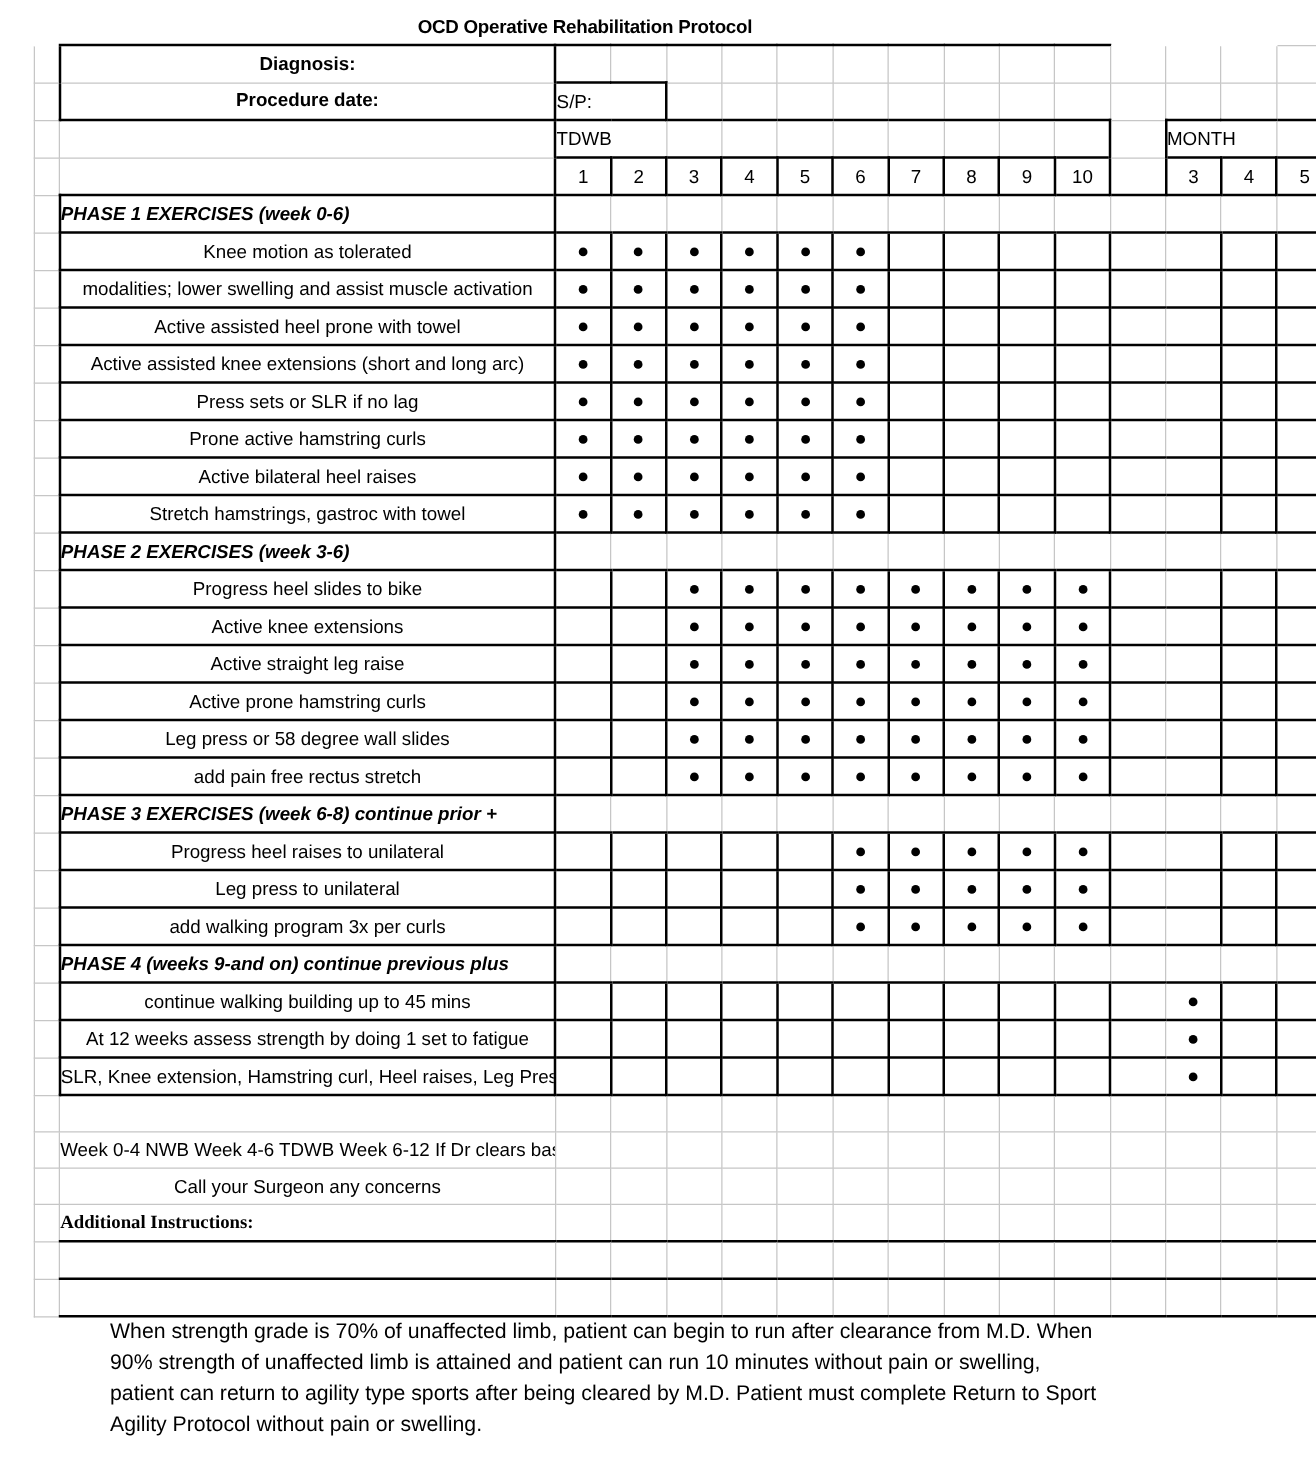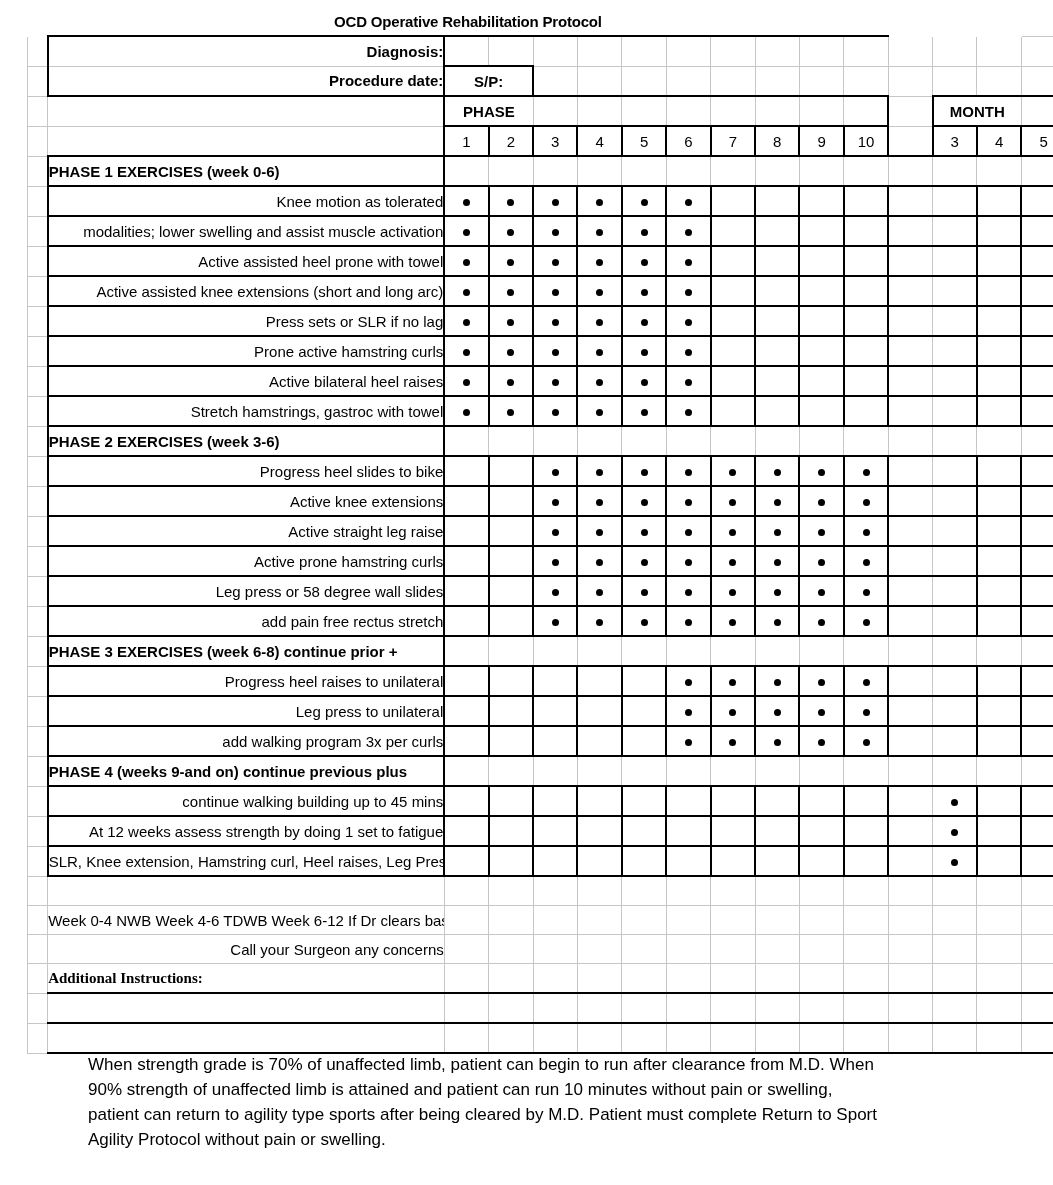--- a/index.html
+++ b/index.html
@@ -49,28 +49,28 @@
     text-align:center;
     font-size:27px;
     font-weight:bold;
     height:46px;
     letter-spacing:-0.2px;
     border:1px solid #ffffff !important;
     border-bottom:2px solid #000 !important;
   }
   .title-blank-top{border:1px solid #ffffff !important;}
 
-  .lbl{padding-left:6px;text-align:right;}
+  .lbl{padding-left:6px;text-align:center;}
   .b{font-weight:bold;}
   .phase{
-    font-weight:bold;font-size:15px;
+    font-weight:bold;font-style:italic;font-size:15px;
     padding-left:6px;
   }
   .shade{background:#bfbfbf;}
-  .hdr{font-weight:bold;font-size:15px;padding-left:6px;text-align:center;}
+  .hdr{font-weight:normal;font-size:15px;padding-left:6px;}
   .num{text-align:center;font-size:15px;}
   .dotcell{text-align:center;}
   .dot{
     display:inline-block;width:7px;height:7px;border-radius:50%;
     background:#000;vertical-align:middle;
   }
   .tall{height:34px;}
   .addl{font-size:19px;font-weight:bold;padding-left:6px;font-family:Liberation Serif, serif;}
   .notes{
     padding-left:6px;text-align:left;font-size:15px;
@@ -154,21 +154,21 @@
         <td></td>
         <td></td>
         <td></td>
         <td></td>
         <td></td>
       </tr>
 
       <tr>
         <td class="spacer"></td>
         <td></td>
-        <td class="hdr bl bt" colspan="2">PHASE</td>
+        <td class="hdr bl bt" colspan="2">TDWB</td>
         <td class="bt"></td>
         <td class="bt"></td>
         <td class="bt"></td>
         <td class="bt"></td>
         <td class="bt"></td>
         <td class="bt"></td>
         <td class="bt"></td>
         <td class="bt br"></td>
         <td></td>
         <td class="hdr bl bt" colspan="2">MONTH</td>

